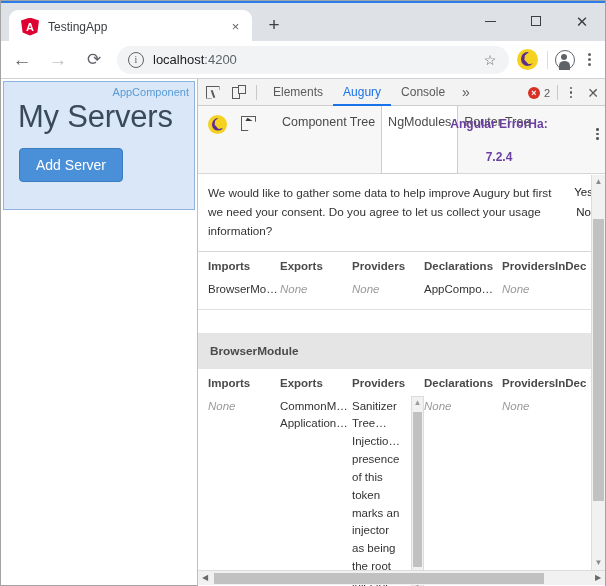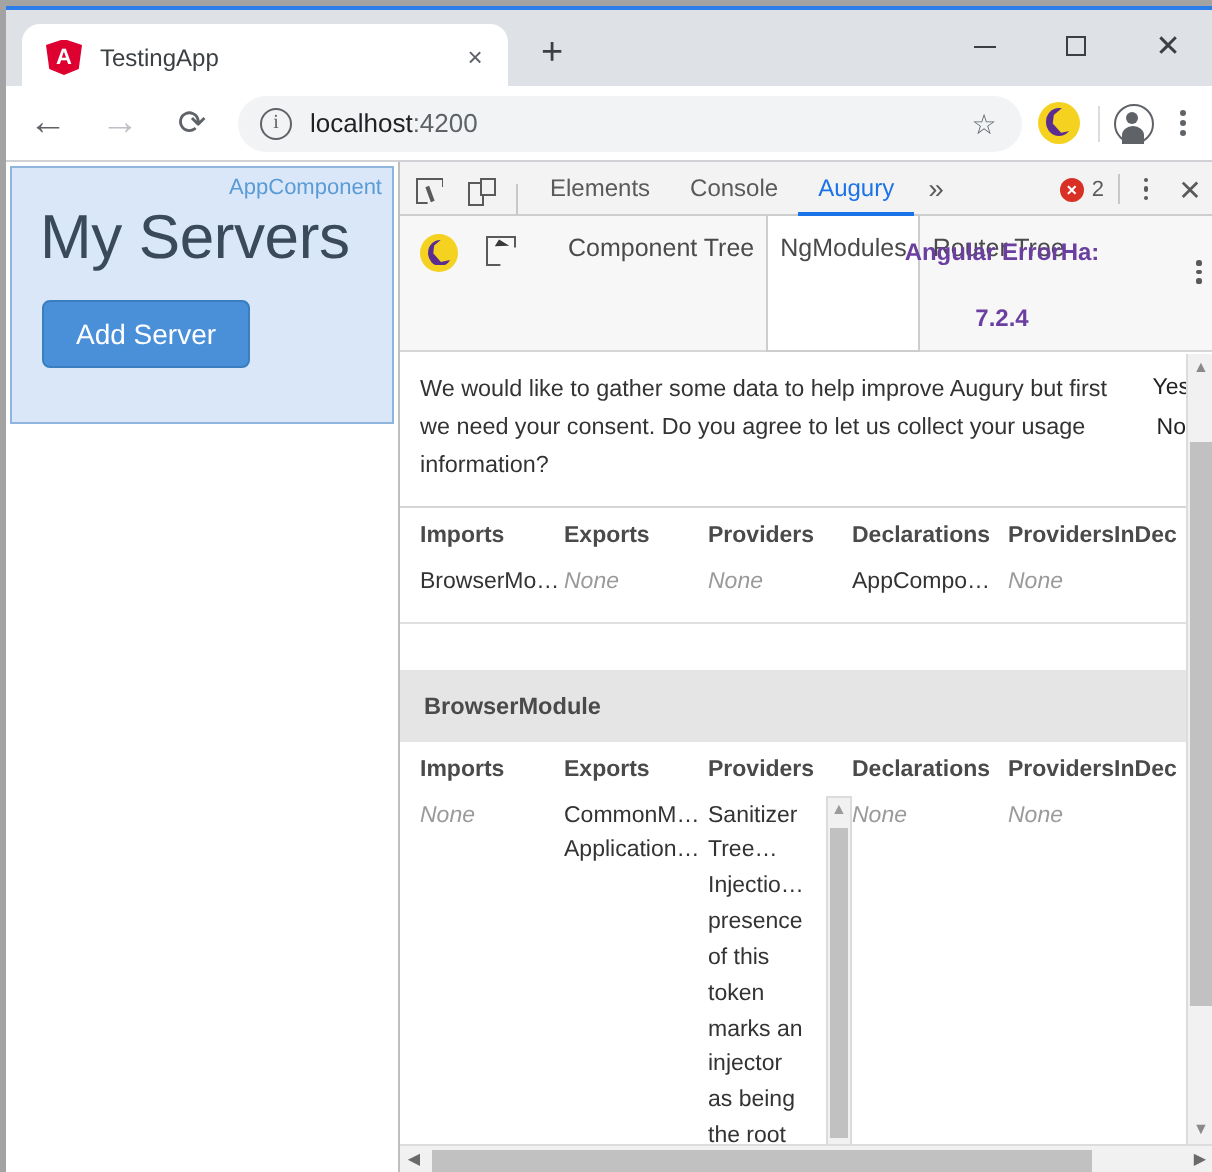--- a/index.html
+++ b/index.html
@@ -4,21 +4,21 @@
 <style>
   * { box-sizing: border-box; margin: 0; padding: 0; }
   html, body {
     width: 606px; height: 586px;
     font-family: "Liberation Sans", sans-serif;
     background: #ffffff;
     overflow: hidden;
   }
   #app {
     position: relative; width: 606px; height: 586px;
-    border: 3px solid #a3a3a3;
+    border: 1px solid #a3a3a3;
     background: #ffffff;
   }
 
   
   .titlebar {
     position: absolute; left: 0; top: 0; width: 604px; height: 40px;
     background: #dee1e6;
     border-top: 2px solid #2b7de9;
   }
   .tabstrip { position: absolute; left: 0; top: 2px; height: 38px; display: flex; align-items: flex-end; }
@@ -158,21 +158,21 @@
 
   
   .devtools {
     position: absolute; left: 196px; top: 78px; width: 408px; height: 506px;
     background: #ffffff;
     border-left: 1px solid #bfbfbf;
   }
   .dt-tabrow {
     position: relative; height: 27px; background: #f3f3f3;
     border-bottom: 1px solid #cdcdcd;
-    display: flex; align-items: flex-end;
+    display: flex; align-items: center;
   }
   .dt-ic {
     width: 23px; height: 23px; margin-left: 3px;
     display: flex; align-items: center; justify-content: center;
     flex: 0 0 auto;
   }
   .ic-inspect { position: relative; width: 14px; height: 13px; }
   .ic-inspect .fr {
     position: absolute; inset: 0;
     border: 1.3px solid #5a5a5a;
@@ -400,22 +400,22 @@
           </span>
       </div>
       <div class="dt-ic">
         <span class="ic-device">
             <span class="b1"></span>
             <span class="b2"></span>
           </span>
       </div>
       <div class="dt-div"></div>
       <div class="dt-tab">Elements</div>
+      <div class="dt-tab active">Augury</div>
       <div class="dt-tab">Console</div>
-      <div class="dt-tab active">Augury</div>
       <div class="dt-more">»</div>
       <div class="dt-right">
         <div class="err-badge">
           <span class="err-dot">×</span>
           <span class="err-n">2</span>
         </div>
         <div class="dt-sep"></div>
         <div class="dt-kebab">
             <i></i>
             <i></i>

